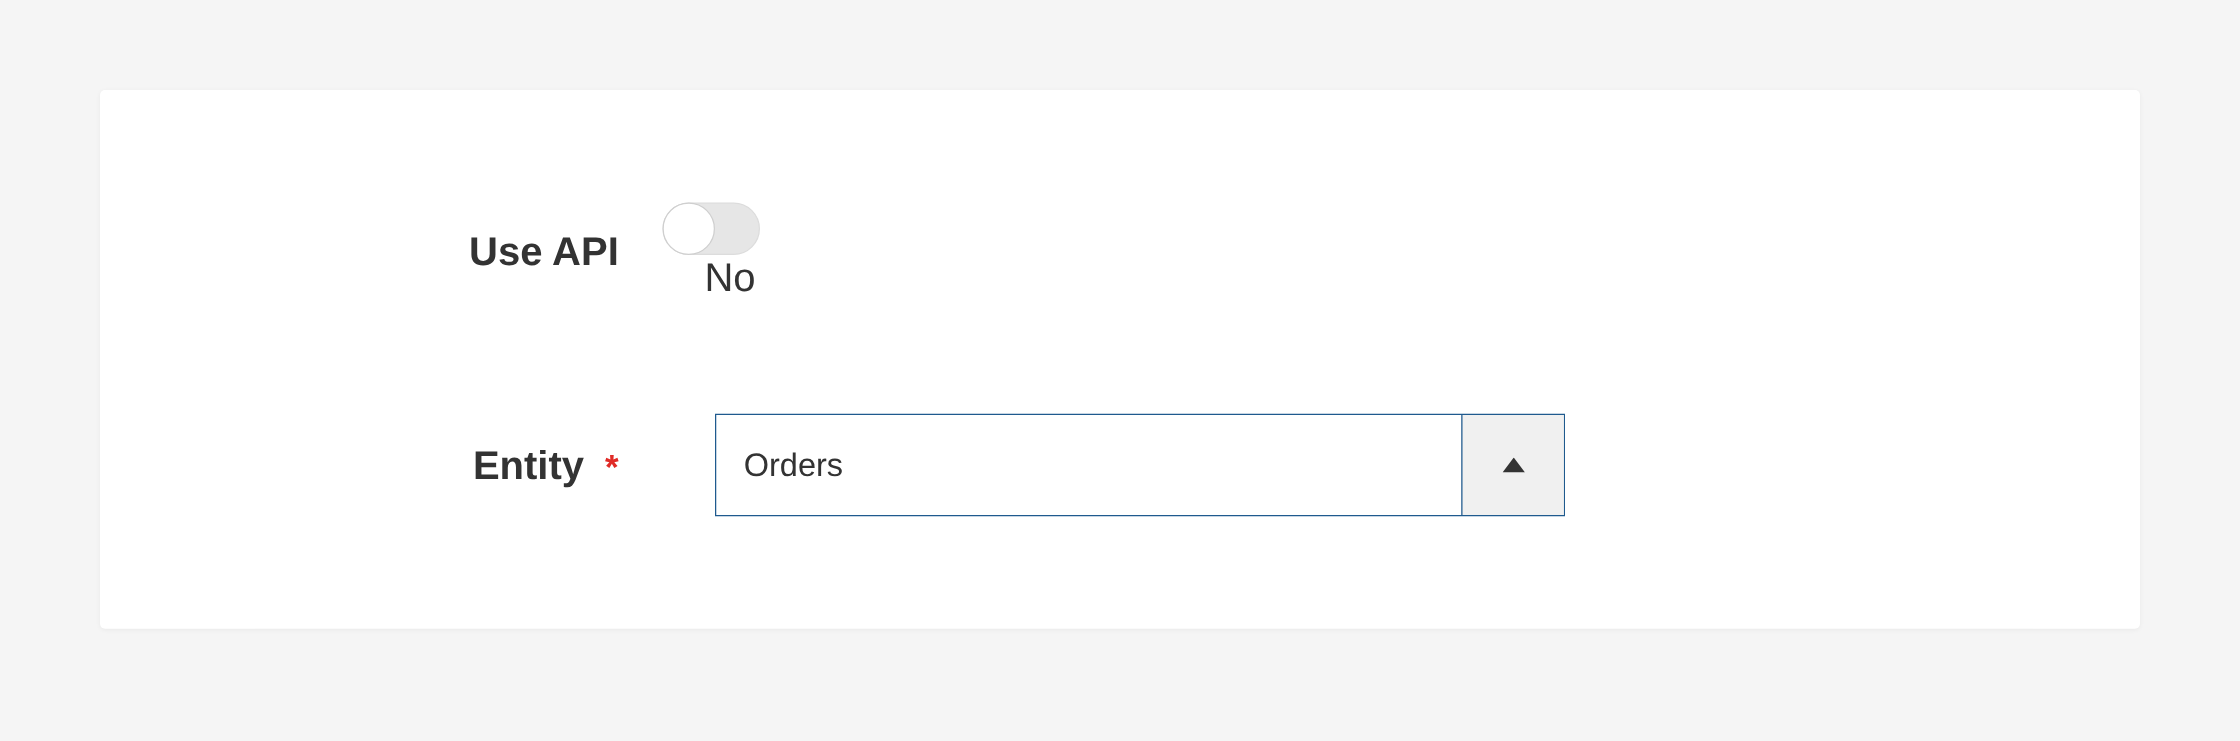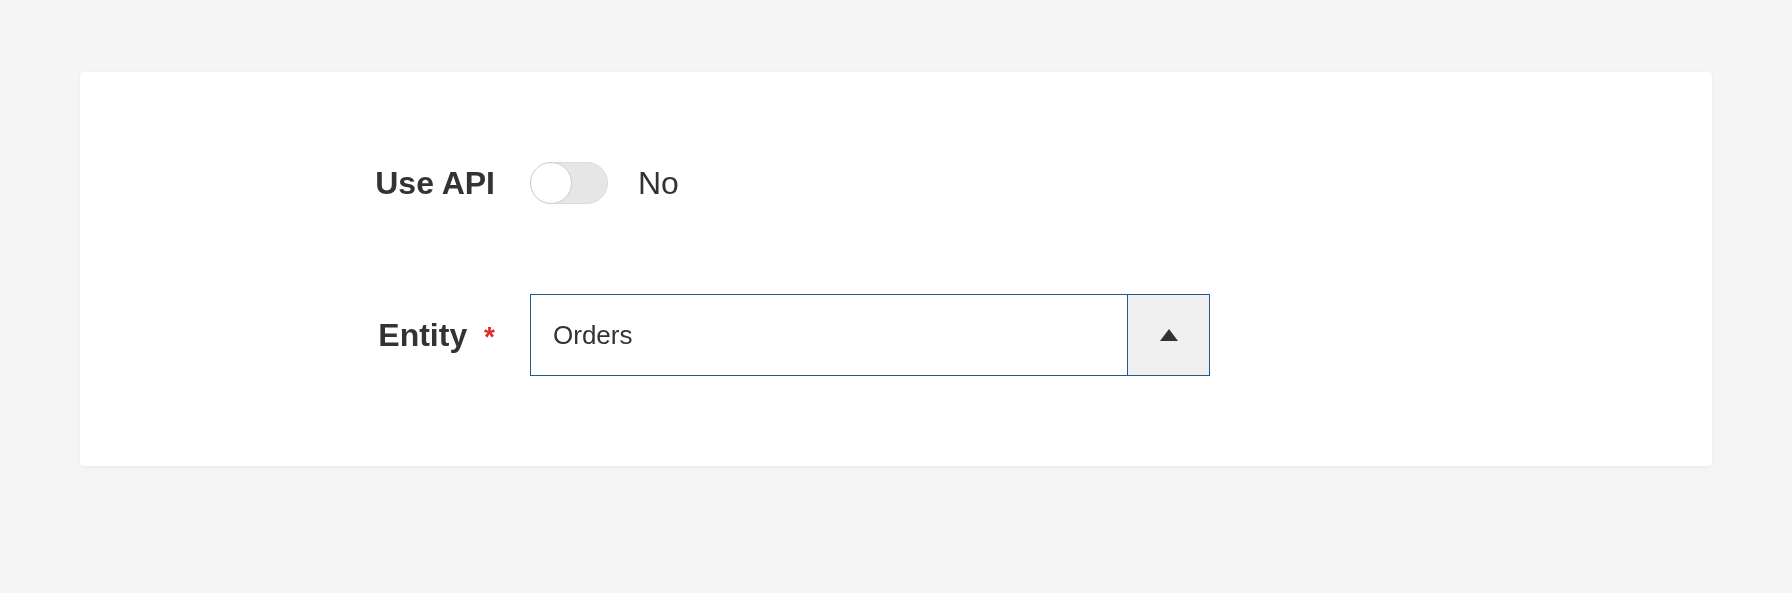--- a/index.html
+++ b/index.html
@@ -16,38 +16,40 @@
       box-shadow: 0 1px 4px rgba(0,0,0,0.05);
       padding: 90px 70px 90px 70px;
     }
     .form-row {
       display: flex;
       align-items: center;
       margin-bottom: 90px;
     }
     .form-row:last-child {
       margin-bottom: 0;
+      gap: 42px;
     }
     .label-cell {
       width: 380px;
       text-align: right;
       padding-right: 35px;
       font-size: 32px;
       color: #333;
       font-weight: 600;
     }
     .required-mark {
       color: #e02b27;
       margin-left: 8px;
       font-size: 28px;
       vertical-align: middle;
     }
     .control-cell {
       display: flex;
       align-items: center;
+      flex-direction: column;
     }
 
     
     .toggle {
       position: relative;
       width: 78px;
       height: 42px;
       background: #e6e6e6;
       border: 1px solid #dcdcdc;
       border-radius: 21px;

